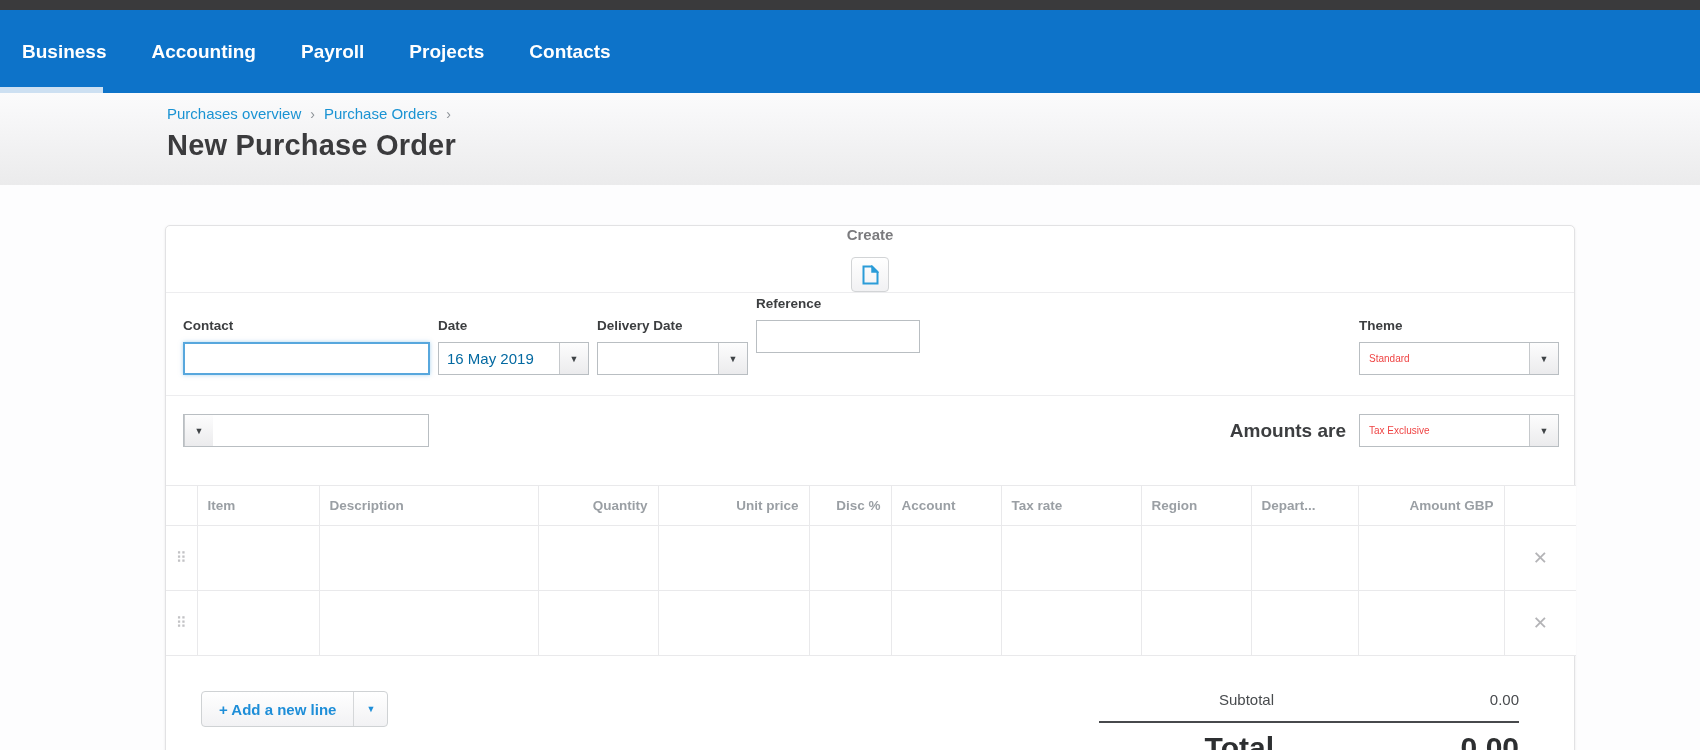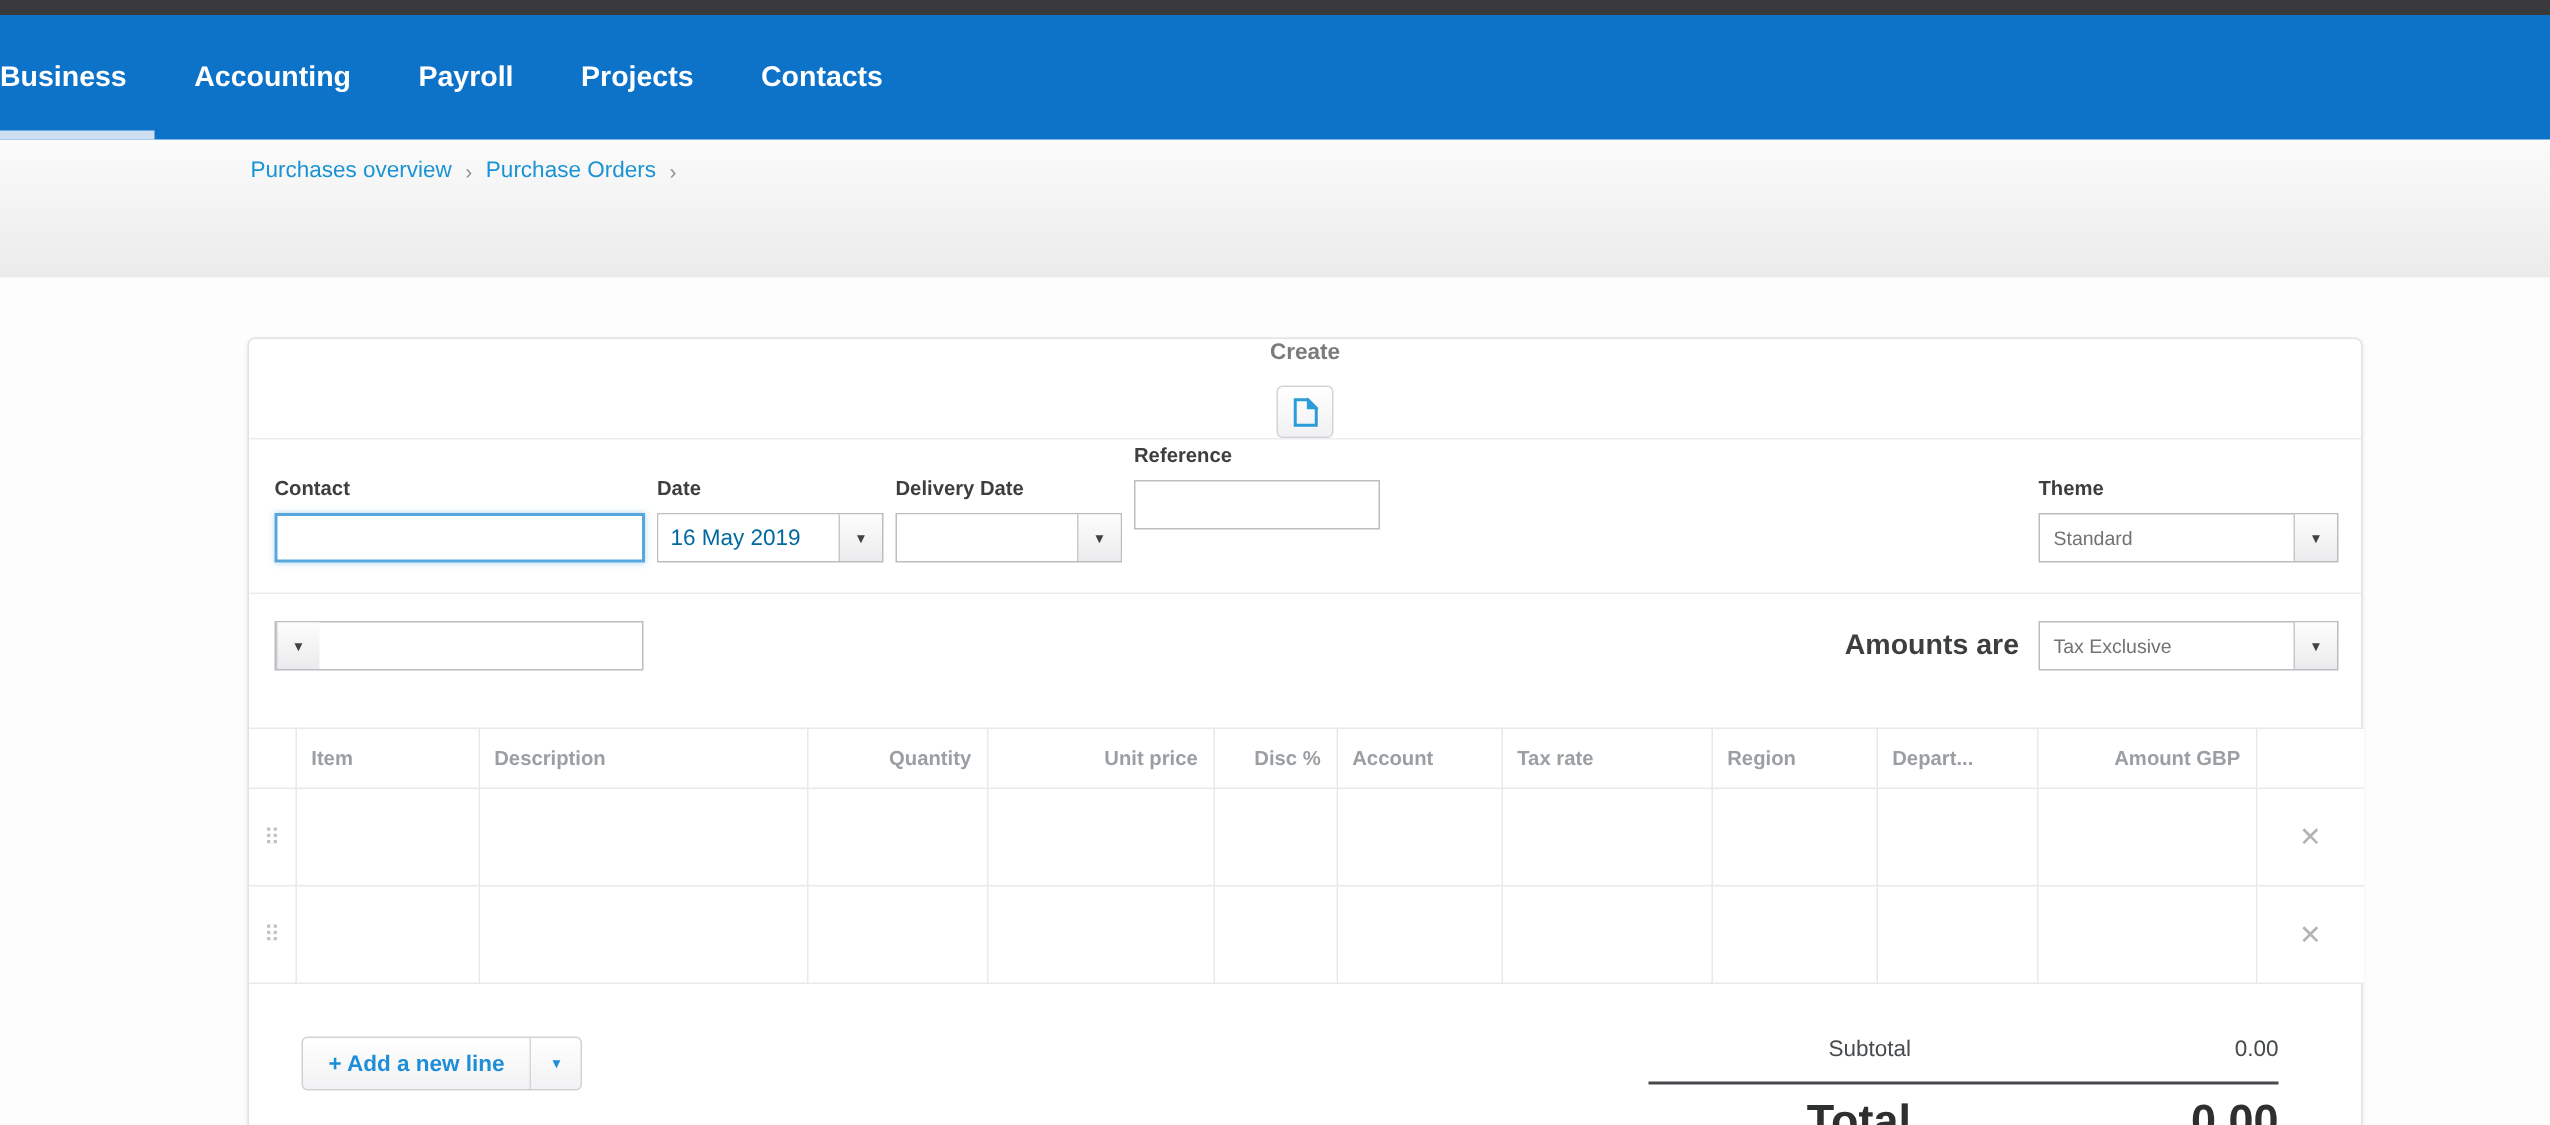--- a/index.html
+++ b/index.html
@@ -1,21 +1,21 @@
 <!DOCTYPE html>
 <html><head>
 <meta charset="utf-8">
 <style>
   * { box-sizing: border-box; margin: 0; padding: 0; }
   html, body { width: 1700px; height: 750px; overflow: hidden; }
   body { font-family: "Liberation Sans", sans-serif; background: #fdfdfe; }
 
   
   .top-strip { height: 10px; background: #3a3a3c; }
-  .navbar { height: 83px; background: #0d73c9; display: flex; align-items: center; position: relative; }
+  .navbar { height: 83px; background: #0d73c9; display: flex; align-items: center; padding-left: 22px; position: relative; }
   .nav-item { color: #ffffff; font-weight: bold; font-size: 19px; text-decoration: none; margin-right: 45px; cursor: pointer; }
   .nav-underline { position: absolute; left: 0; bottom: 0; width: 103px; height: 6px; background: #cde0f2; }
 
   
   .page-header { height: 92px; background: linear-gradient(#fbfbfc, #ebebec); padding: 12px 0 0 167px; }
   .breadcrumb { font-size: 15px; display: flex; align-items: center; }
   .crumb { color: #1a93d3; text-decoration: none; cursor: pointer; }
   .crumb-sep { color: #8d9297; margin: 0 9px; font-size: 14px; }
   .page-title { font-size: 29px; font-weight: bold; color: #3b3b3d; margin-top: 7px; letter-spacing: 0.2px; }
 
@@ -32,21 +32,21 @@
 
   
   .fields-row { display: flex; padding: 9px 15px 20px 17px; }
   .field { margin-right: 8px; }
   .field-label { font-size: 13.5px; font-weight: bold; color: #3c3e40; margin-bottom: 9px; margin-top: 16px; }
   .tb { height: 33px; border: 1px solid #b9bec2; background: #fff; font-size: 15px; color: #0369a1;
         padding: 0 8px; font-family: "Liberation Sans", sans-serif; width: 100%; }
   .tb-focused { border: 2px solid #57a7dd; box-shadow: 0 0 4px rgba(87,167,221,0.5); }
   .combo { display: flex; border: 1px solid #b9bec2; background: #fff; height: 33px; }
   .combo .tb, .combo .combo-value { border: none; height: 31px; flex: 1; min-width: 0; }
-  .combo-value { font-size: 13px; color: #737373; display: flex; align-items: center; padding: 0 9px; }
+  .combo-value { font-size: 10px; color: #ef4444; display: flex; align-items: center; padding: 0 9px; }
   .arrow-btn { width: 29px; border-left: 1px solid #c6c9cc; background: linear-gradient(#fdfdfd, #ebebed);
                display: flex; align-items: center; justify-content: center; color: #3f4346;
                font-size: 11px; cursor: pointer; flex: none; }
   .w-contact { width: 247px; } .w-date { width: 151px; } .w-deliv { width: 151px; }
   .w-order { width: 161px; } .w-ref { width: 164px; } .w-theme { width: 200px; }
   .spacer { flex: 1; }
 
   
   .currency-row { border-top: 1px solid #ededef; display: flex; align-items: center;
                   padding: 18px 15px 18px 17px; }
@@ -97,20 +97,21 @@
   <div class="nav-underline"></div>
 </div>
 
 <div class="page-header">
   <div class="breadcrumb">
     <a class="crumb">Purchases overview</a>
     <span class="crumb-sep">›</span>
     <a class="crumb">Purchase Orders</a>
     <span class="crumb-sep">›</span>
   </div>
+  <div class="page-title">New Purchase Order</div>
 </div>
 
 <div class="card">
 
   <div class="card-head">
     <span class="card-head-title">Create</span>
     <div class="icon-btn">
       <svg width="17" height="20" viewBox="0 0 17 20">
         <path d="M1.5 1.5 H10 L15.5 7 V18.5 H1.5 Z" fill="none" stroke="#2b9cd8" stroke-width="2"></path>
         <path d="M10 1.5 L10 7 L15.5 7 Z" fill="#2b9cd8" stroke="#2b9cd8" stroke-width="1.5"></path>

